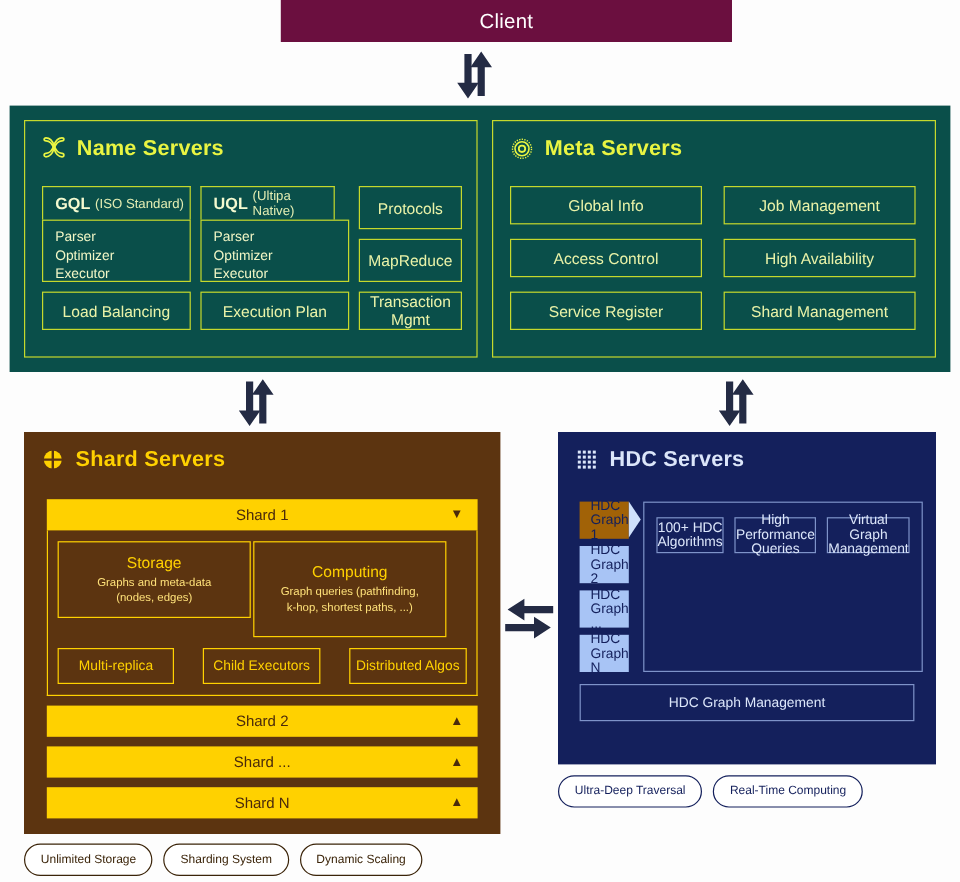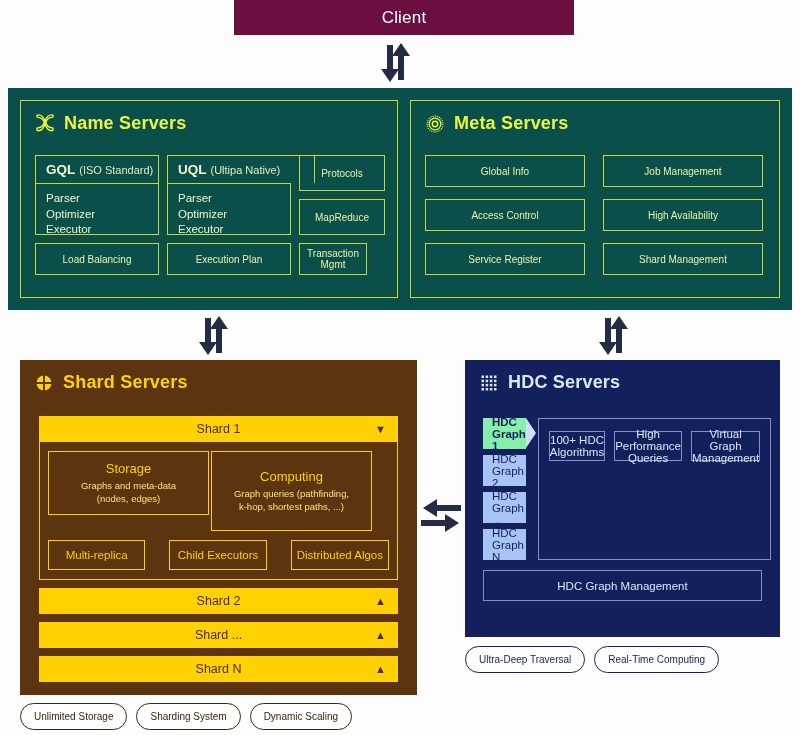--- a/index.html
+++ b/index.html
@@ -7,21 +7,21 @@
   html, body {
     width: 800px; height: 735px;
     background: #fdfdfd;
     font-family: "Liberation Sans", sans-serif;
     overflow: hidden;
   }
   #stage { position: relative; width: 800px; height: 735px; background: #fdfdfd; }
 
   
   .client-bar {
-    position: absolute; left: 234px; top: 0px; width: 340px; height: 35px;
+    position: absolute; left: 234px; top: 0px; width: 376px; height: 35px;
     background: #6B0F3F; color: #ffffff;
     display: flex; align-items: center; justify-content: center;
     font-size: 17px; letter-spacing: .2px;
   }
 
   .dbl-v {
     position: absolute; width: 40px; height: 42px;
     display: flex; align-items: center; justify-content: center;
   }
   .dbl-v svg { display:block; }
@@ -46,21 +46,21 @@
   .panel-title {
     display: flex; align-items: center; gap: 9px;
     color: #E9F542; font-size: 18px; font-weight: 600;
     padding: 12px 0 0 14px; letter-spacing: .2px;
   }
   .panel-title.green-t { color: #E9F542; }
 
   .cellbox {
     position: absolute; border: 1.2px solid #C6D92C; color: #F2F7C6;
     display: flex; align-items: center; justify-content: center;
-    font-size: 10px; text-align: center;
+    font-size: 13px; text-align: center;
   }
   .cellbox.green { color: #EAF3A8; }
 
   .lang-head {
     position:absolute; border:1.2px solid #C6D92C; border-bottom:none;
     display:flex; align-items:center; padding-left:10px;
     color:#F2F7C6; font-size:12px;
   }
   .lang-head b { font-size: 13.5px; font-weight: 700; margin-right: 4px; color:#F4FAD0;}
   .lang-head .sub { font-size: 11px; color:#E3EDB2; }
@@ -124,21 +124,21 @@
   .panel-title.navy-t { color: #DCE6FA; }
 
   .hdc-inner { position: absolute; left: 18px; top: 58px; width: 279px; }
   .hdc-flex { display: flex; gap: 0px; }
   .hdc-chips { width: 88px; display:flex; flex-direction: column; gap: 6px; }
   .chip {
     height: 31px; background: #A8C4F5; color: #14205C;
     font-size: 11.5px; display:flex; align-items:center; padding-left: 9px;
     position: relative;
   }
-  .chip.active { background: #86efac; font-weight: bold; }
+  .chip.active { background: #a16207; }
   .chip.active::after {
     content: ""; position: absolute; right: -10px; top: 0;
     border-top: 15.5px solid transparent; border-bottom: 15.5px solid transparent;
     border-left: 10px solid #CFE0FB;
   }
   .hdc-panel {
     flex: 1; margin-left: 12px; border: 1.2px solid #7E93C9;
     padding: 12px 10px; display:flex; flex-direction:row; gap: 9px;
   }
   .hdc-item {
@@ -190,34 +190,34 @@
       </div>
 
       <div class="lang-head" style="left:14px; top:54px; width:124px; height:28px;">
         <b>GQL</b>
         <span class="sub">(ISO Standard)</span>
       </div>
       <div class="lang-body" style="left:14px; top:82px; width:124px; height:52px; white-space:pre-line;">Parser
 Optimizer
 Executor</div>
 
-      <div class="lang-head" style="left:146px; top:54px; width:148px; height:28px;">
+      <div class="lang-head" style="left:146px; top:54px; width:112px; height:28px;">
         <b>UQL</b>
         <span class="sub">(Ultipa Native)</span>
       </div>
       <div class="lang-body" style="left:146px; top:82px; width:124px; height:52px; white-space:pre-line;">Parser
 Optimizer
 Executor</div>
 
       <div class="cellbox green" style="left:278px; top:54px; width:86px; height:36px;">Protocols</div>
       <div class="cellbox green" style="left:278px; top:98px; width:86px; height:36px;">MapReduce</div>
 
       <div class="cellbox green" style="left:14px; top:142px; width:124px; height:32px;">Load Balancing</div>
       <div class="cellbox green" style="left:146px; top:142px; width:124px; height:32px;text-align:right;">Execution Plan</div>
-      <div class="cellbox green" style="left:278px; top:142px; width:68px; height:32px;">Transaction Mgmt</div>
+      <div class="cellbox green" style="left:278px; top:142px; width:86px; height:32px;">Transaction Mgmt</div>
     </div>
 
     <div class="panel-green" id="panel-meta">
       <div class="panel-title green-t">
         <svg width="20" height="20" viewBox="0 0 24 24" class="icon-svg">
           <circle cx="12" cy="12" r="9.5" fill="none" stroke="#E9F542" stroke-width="1.4" stroke-dasharray="1.3 1.3"></circle>
           <circle cx="12" cy="12" r="7" fill="none" stroke="#E9F542" stroke-width="1.6"></circle>
           <circle cx="12" cy="12" r="3.2" fill="none" stroke="#E9F542" stroke-width="1.8"></circle>
         </svg>
         <span>Meta Servers</span>

